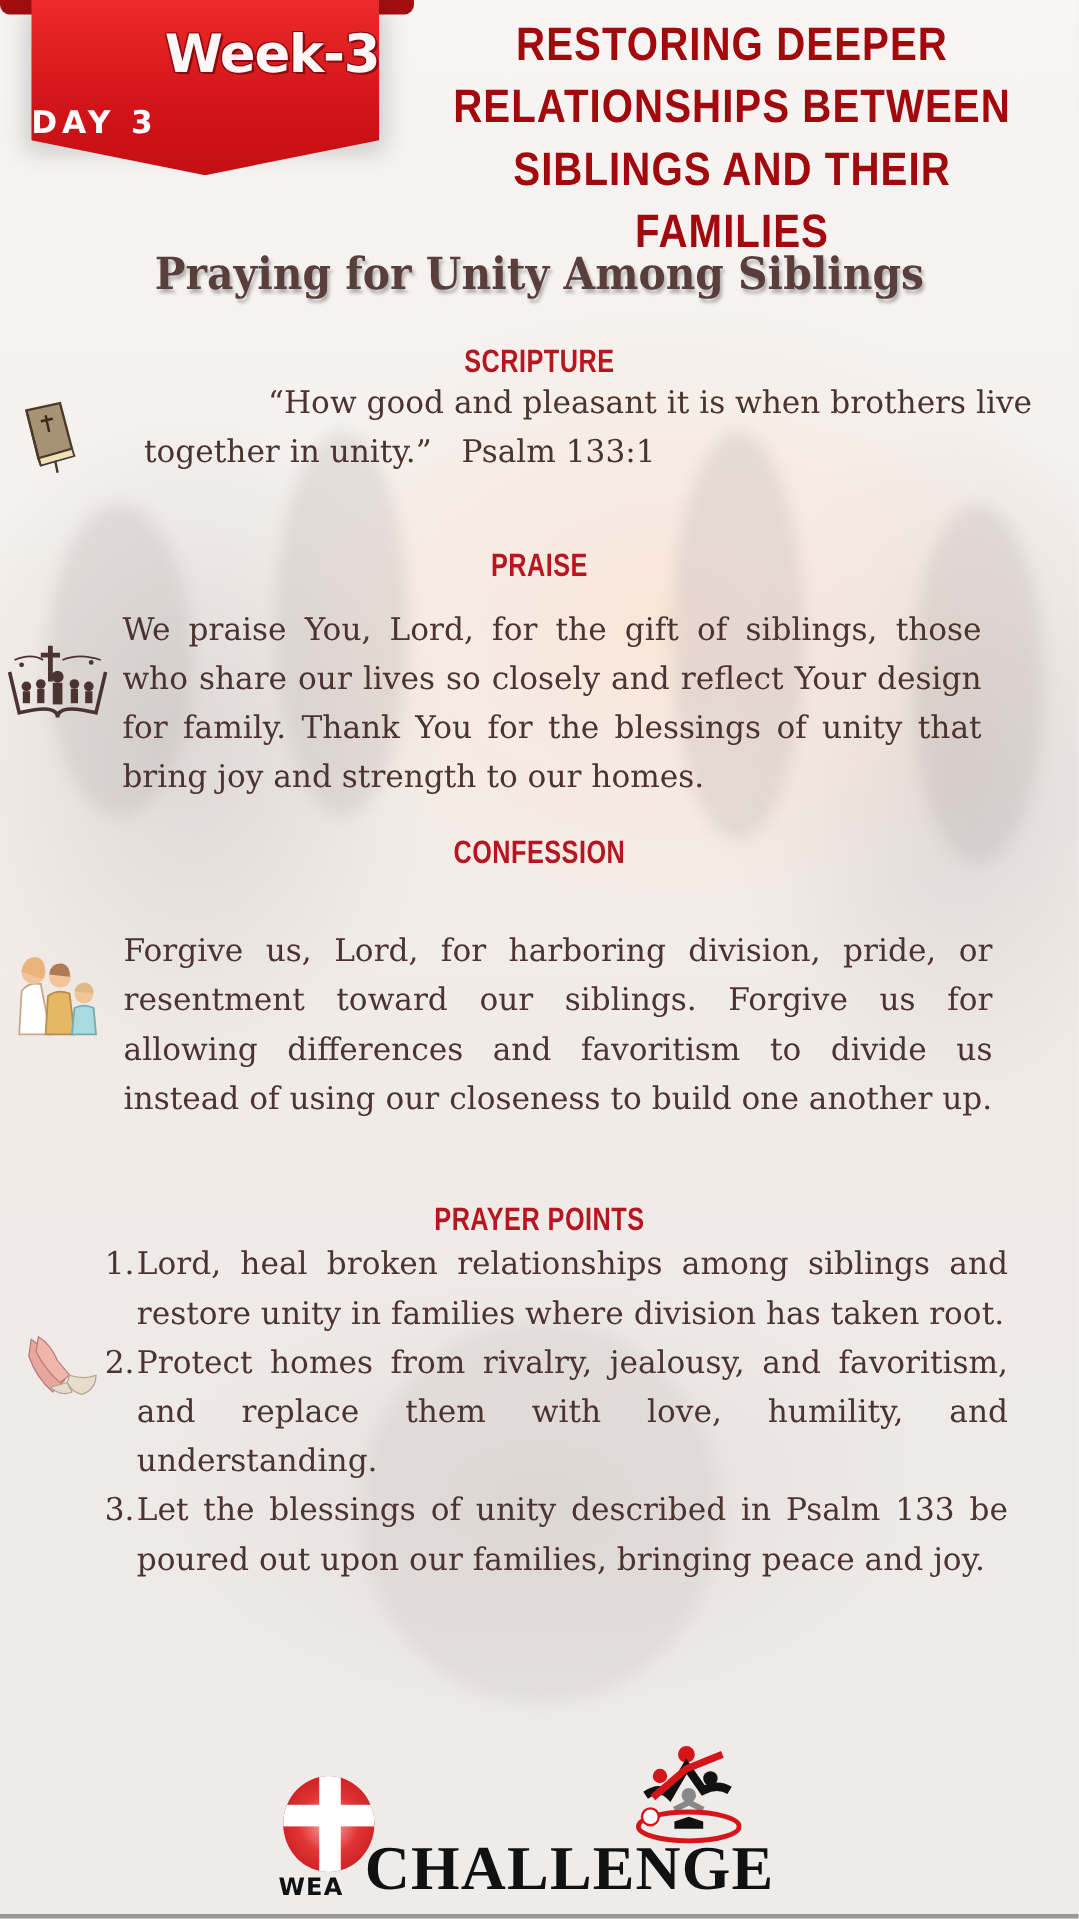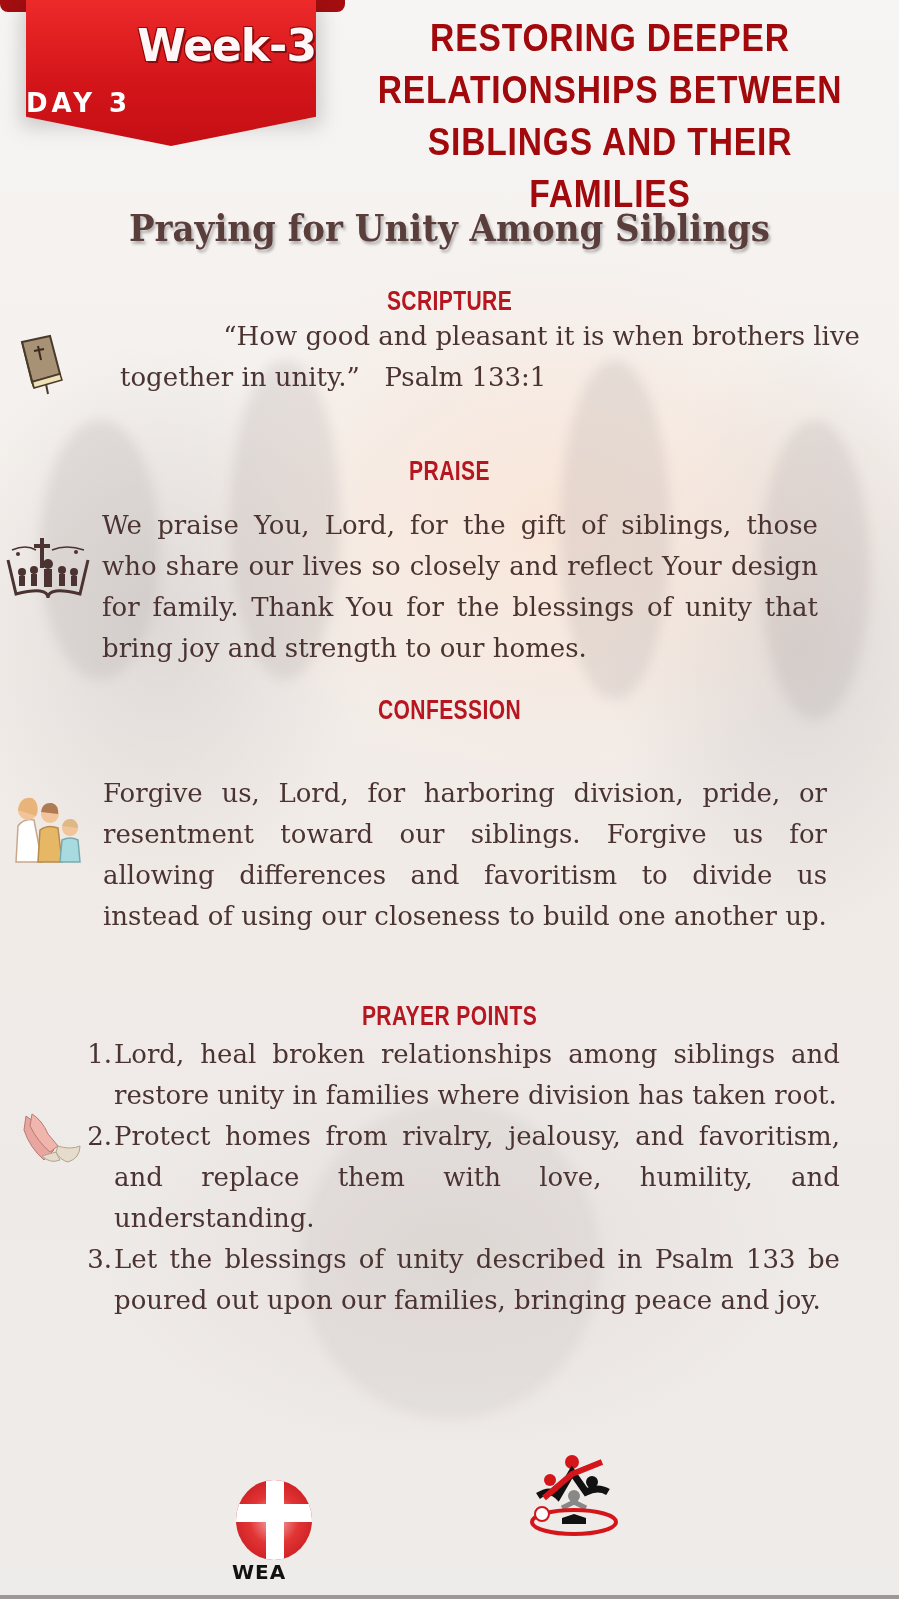--- a/index.html
+++ b/index.html
@@ -190,20 +190,21 @@
     <span class="prayer-text">Let the blessings of unity described in Psalm 133 be poured out upon our families, bringing peace and joy.</span>
   </li>
 </ol>
 
 <div class="logo">
   <div class="logo-emblem">
     <div class="logo-cross-v"></div>
     <div class="logo-cross-h"></div>
   </div>
   <div class="logo-wea">WEA</div>
+  <div class="logo-challenge">CHALLENGE</div>
   <div class="logo-people">
     <svg width="90" height="86" viewBox="0 0 90 86">
       <circle cx="44" cy="10" r="7" fill="#d4151a"></circle>
       <circle cx="22" cy="28" r="6" fill="#d4151a"></circle>
       <circle cx="64" cy="30" r="6" fill="#111"></circle>
       <path d="M10 44 Q22 36 30 44 L44 20 L58 40 Q70 34 80 40" stroke="#111" stroke-width="7" fill="none"></path>
       <path d="M16 46 L44 22 L74 10" stroke="#d4151a" stroke-width="6" fill="none"></path>
       <circle cx="46" cy="44" r="6" fill="#888"></circle>
       <path d="M34 56 L46 50 L58 56" stroke="#888" stroke-width="5" fill="none"></path>
       <path d="M34 66 L46 62 L58 66 L58 72 L34 72 Z" fill="#111"></path>

